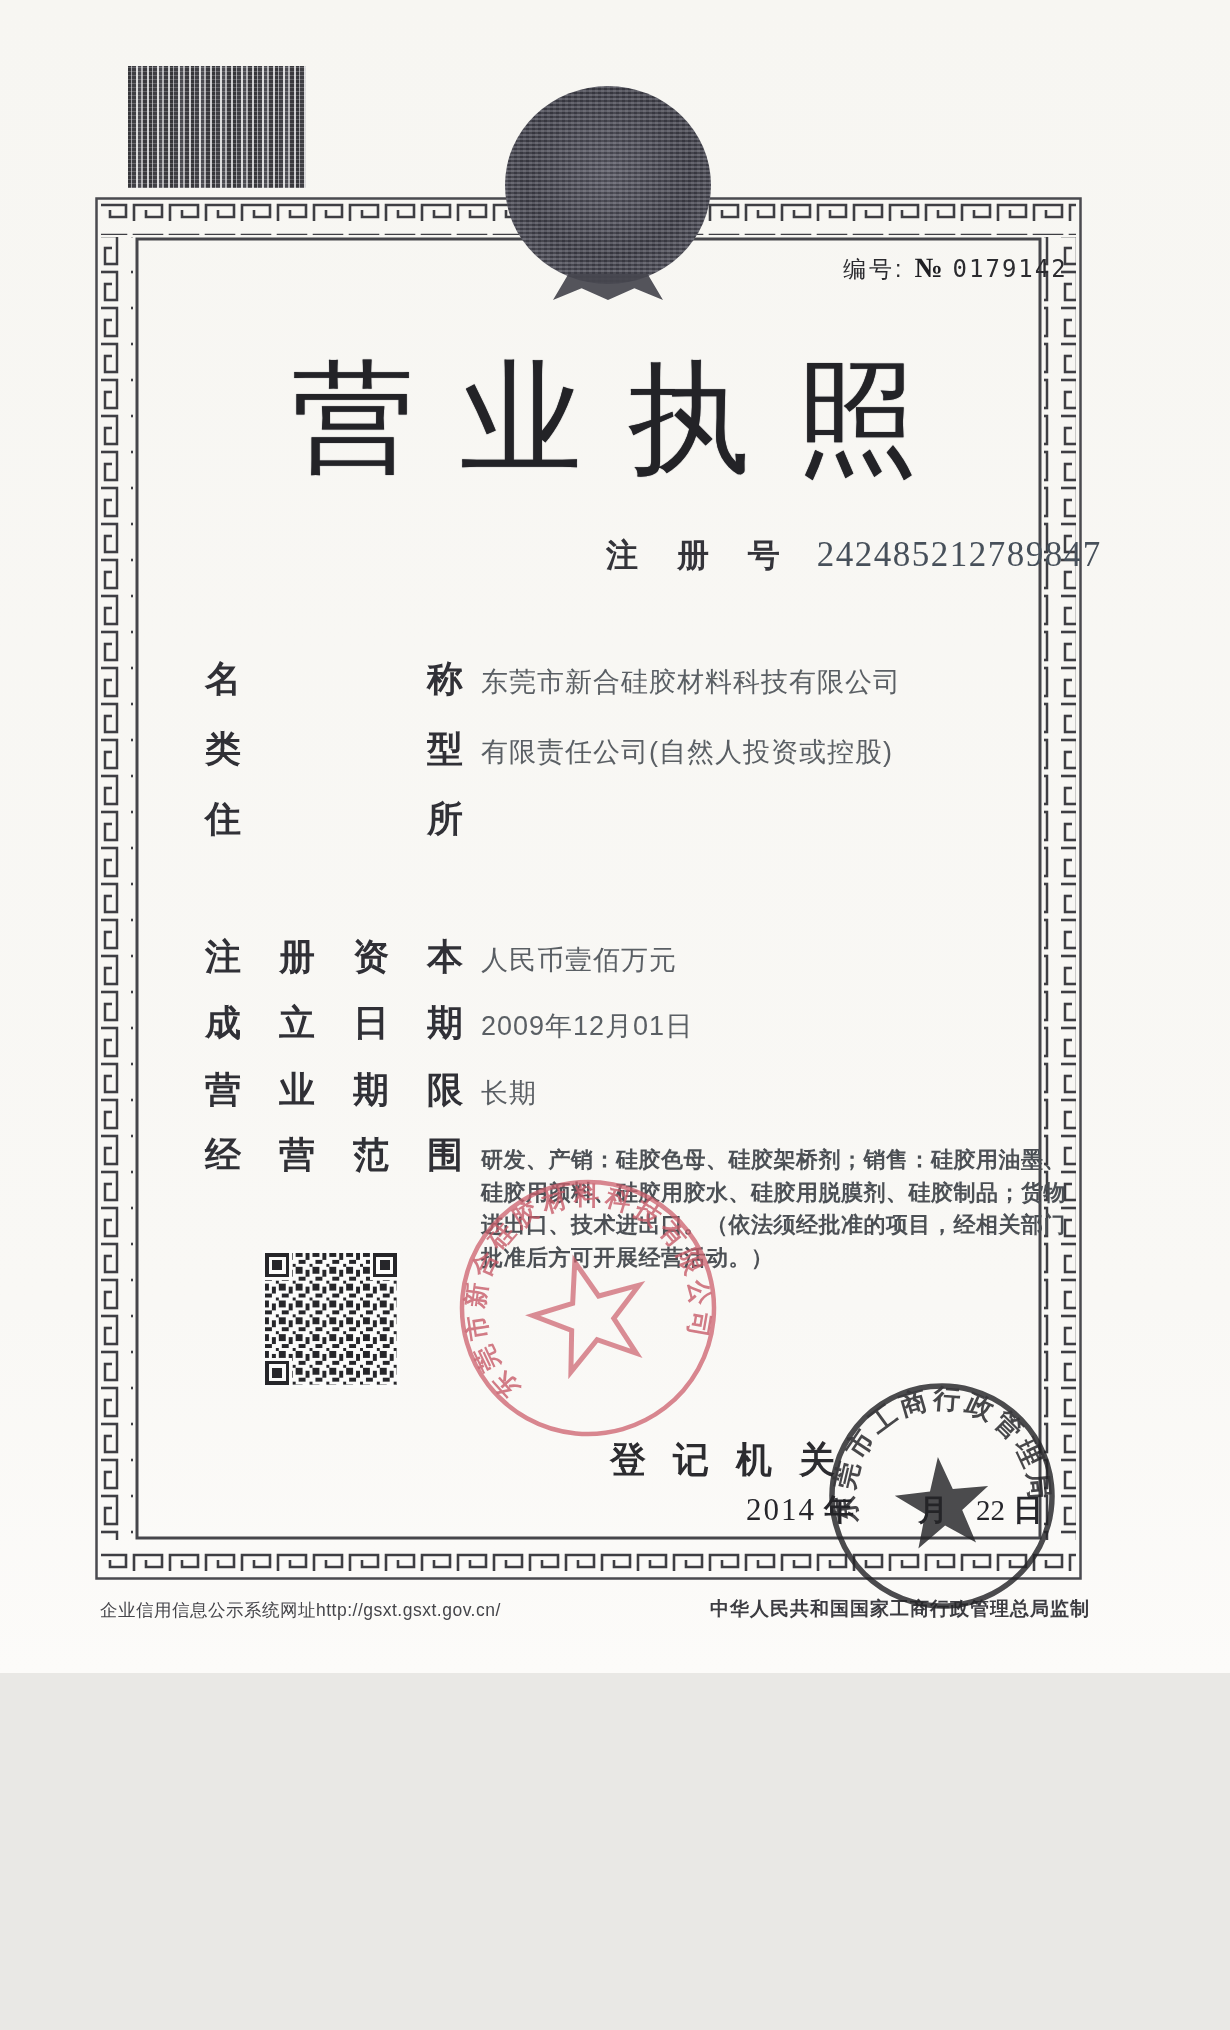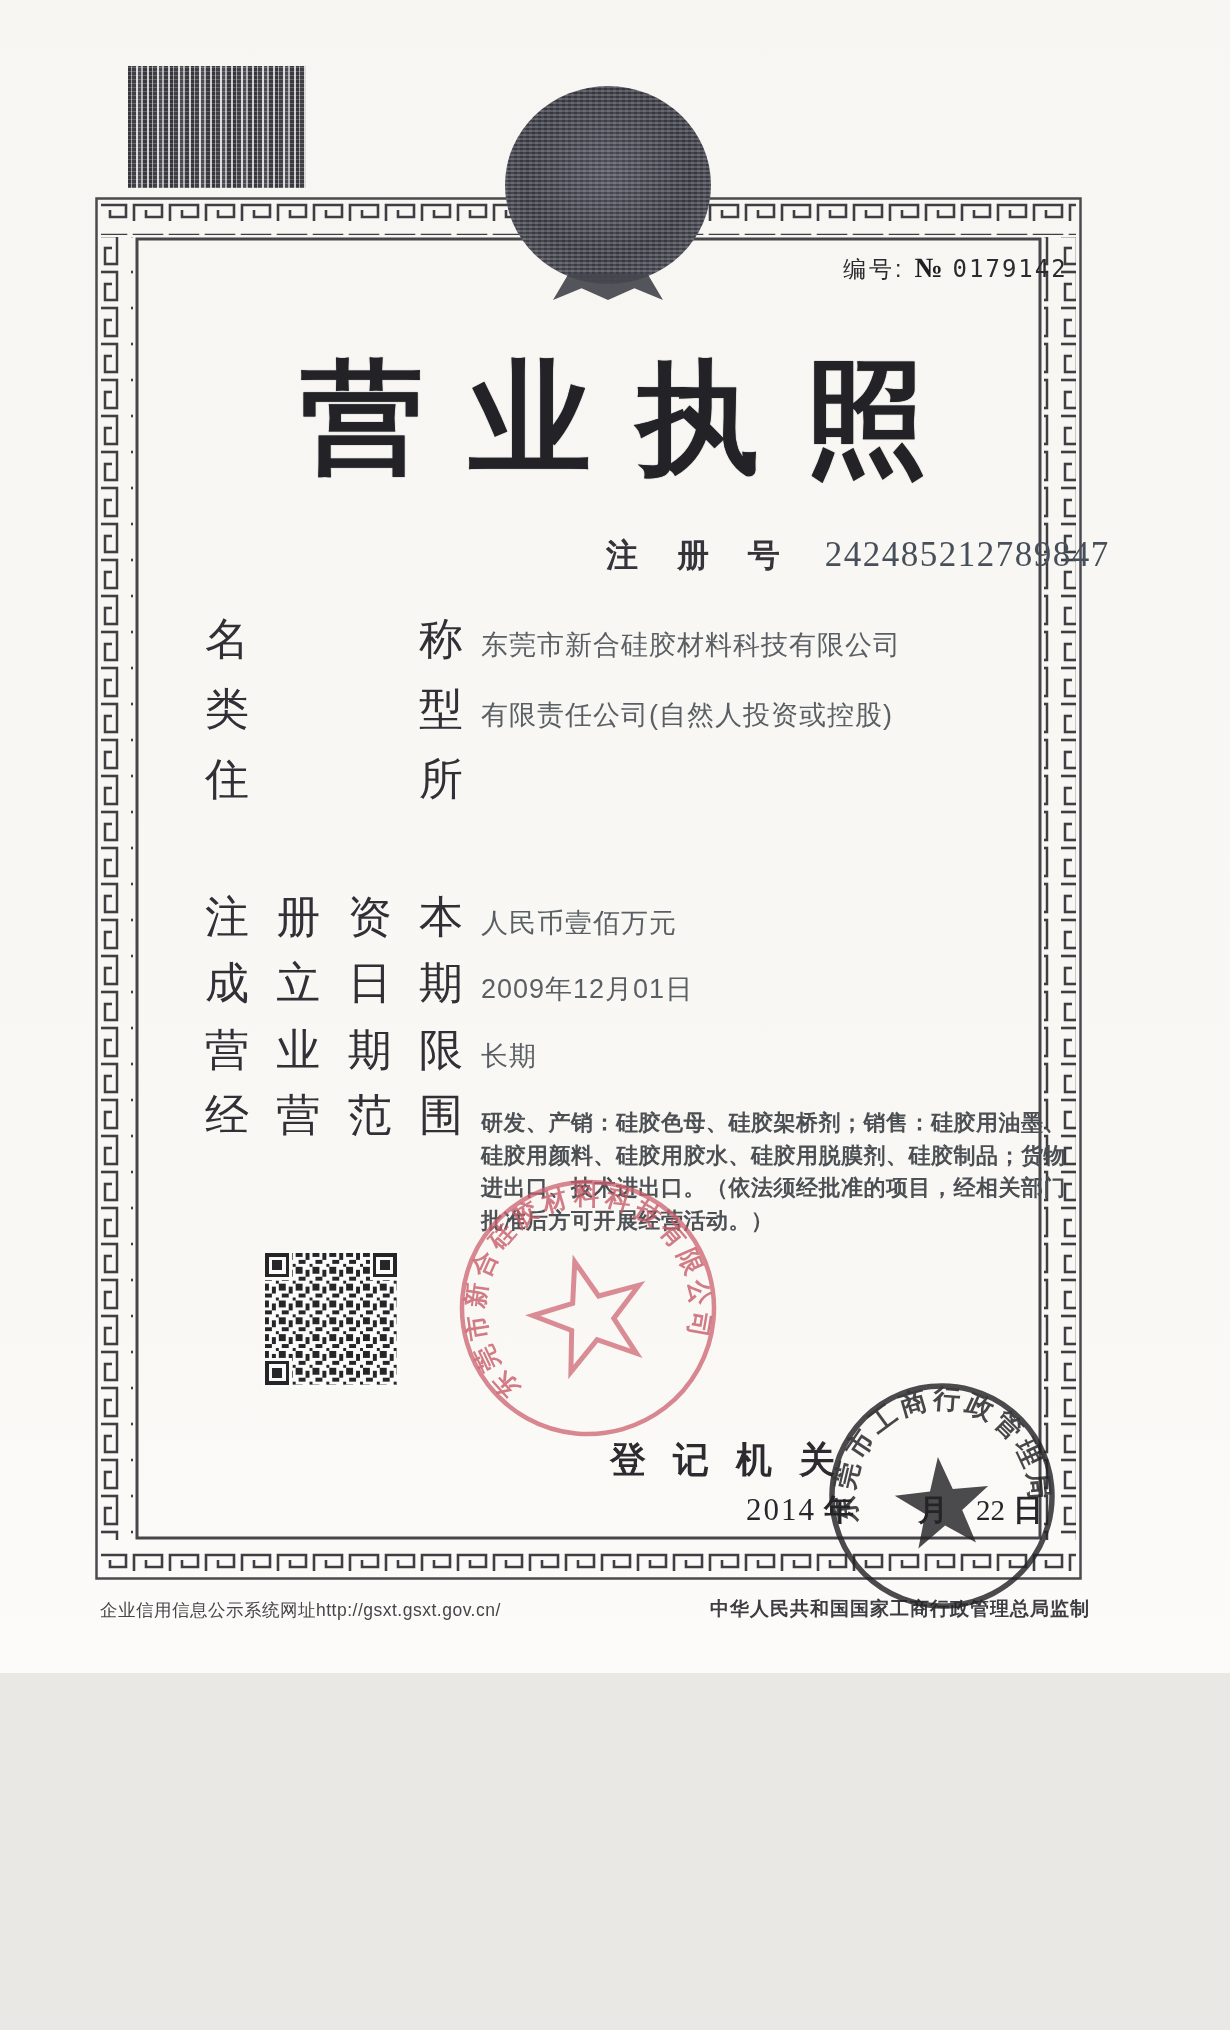--- a/index.html
+++ b/index.html
@@ -34,33 +34,33 @@
   }
   
   .frame{ position:absolute; left:95px; top:197px; z-index:1; }
   
   .serial{ position:absolute; left:843px; top:252px; display:flex; align-items:baseline; gap:10px; z-index:3;}
   .serial .lab{ font-size:23px; letter-spacing:3px; color:#2b2b2f; }
   .serial .nosym{ font-family:"Liberation Serif",serif; font-weight:bold; font-size:28px; color:#1f1f23;}
   .serial .num{ font-family:"DejaVu Sans Mono",monospace; font-size:24px; letter-spacing:2px; color:#2b2b2f;}
   
   .title{
-    position:absolute; left:301px; top:338px; z-index:3;
-    font-size:122px; font-weight:700; letter-spacing:46px; white-space:nowrap;
+    position:absolute; left:292px; top:338px; z-index:3;
+    font-size:122px; font-weight:400; letter-spacing:46px; white-space:nowrap;
     color:#232327; text-shadow:0 0 1px #44444a;text-align:center;
   }
   
-  .regno{ position:absolute; left:606px; top:534px; display:flex; align-items:baseline; gap:30px; z-index:3;}
+  .regno{ position:absolute; left:606px; top:534px; display:flex; align-items:baseline; gap:22px; z-index:3;}
   .regno .lab{ font-size:32px; font-weight:600; letter-spacing:15px; color:#34343a;}
   .regno .val{ font-family:"Liberation Serif",serif; font-size:35px; letter-spacing:1.5px; color:#47505a;}
   
   .row{ position:absolute; left:205px; display:flex; align-items:baseline; z-index:3;}
   .row .lab{
-    width:258px; font-size:44px; font-weight:400; color:#303036;
-    text-align:justify; text-align-last:justify; text-justify:inter-character;
+    width:258px; font-size:36px; font-weight:700; color:#303036;
+    text-align:justify; text-align-last:justify; text-justify:inter-character;margin-top:45px;
   }
   .row .val{ margin-left:18px; font-size:27px; color:#5a5f64; letter-spacing:1px; white-space:nowrap;}
   .row .val.scope{
     width:596px; font-size:22px; line-height:1.48; white-space:normal;
     color:#4c5055; font-weight:600; letter-spacing:.5px;
   }
   
   .qr{ position:absolute; left:262px; top:1250px; z-index:3;}
   
   .seal-red{ position:absolute; left:448px; top:1168px; transform:rotate(-16deg); z-index:5; opacity:.88;}

